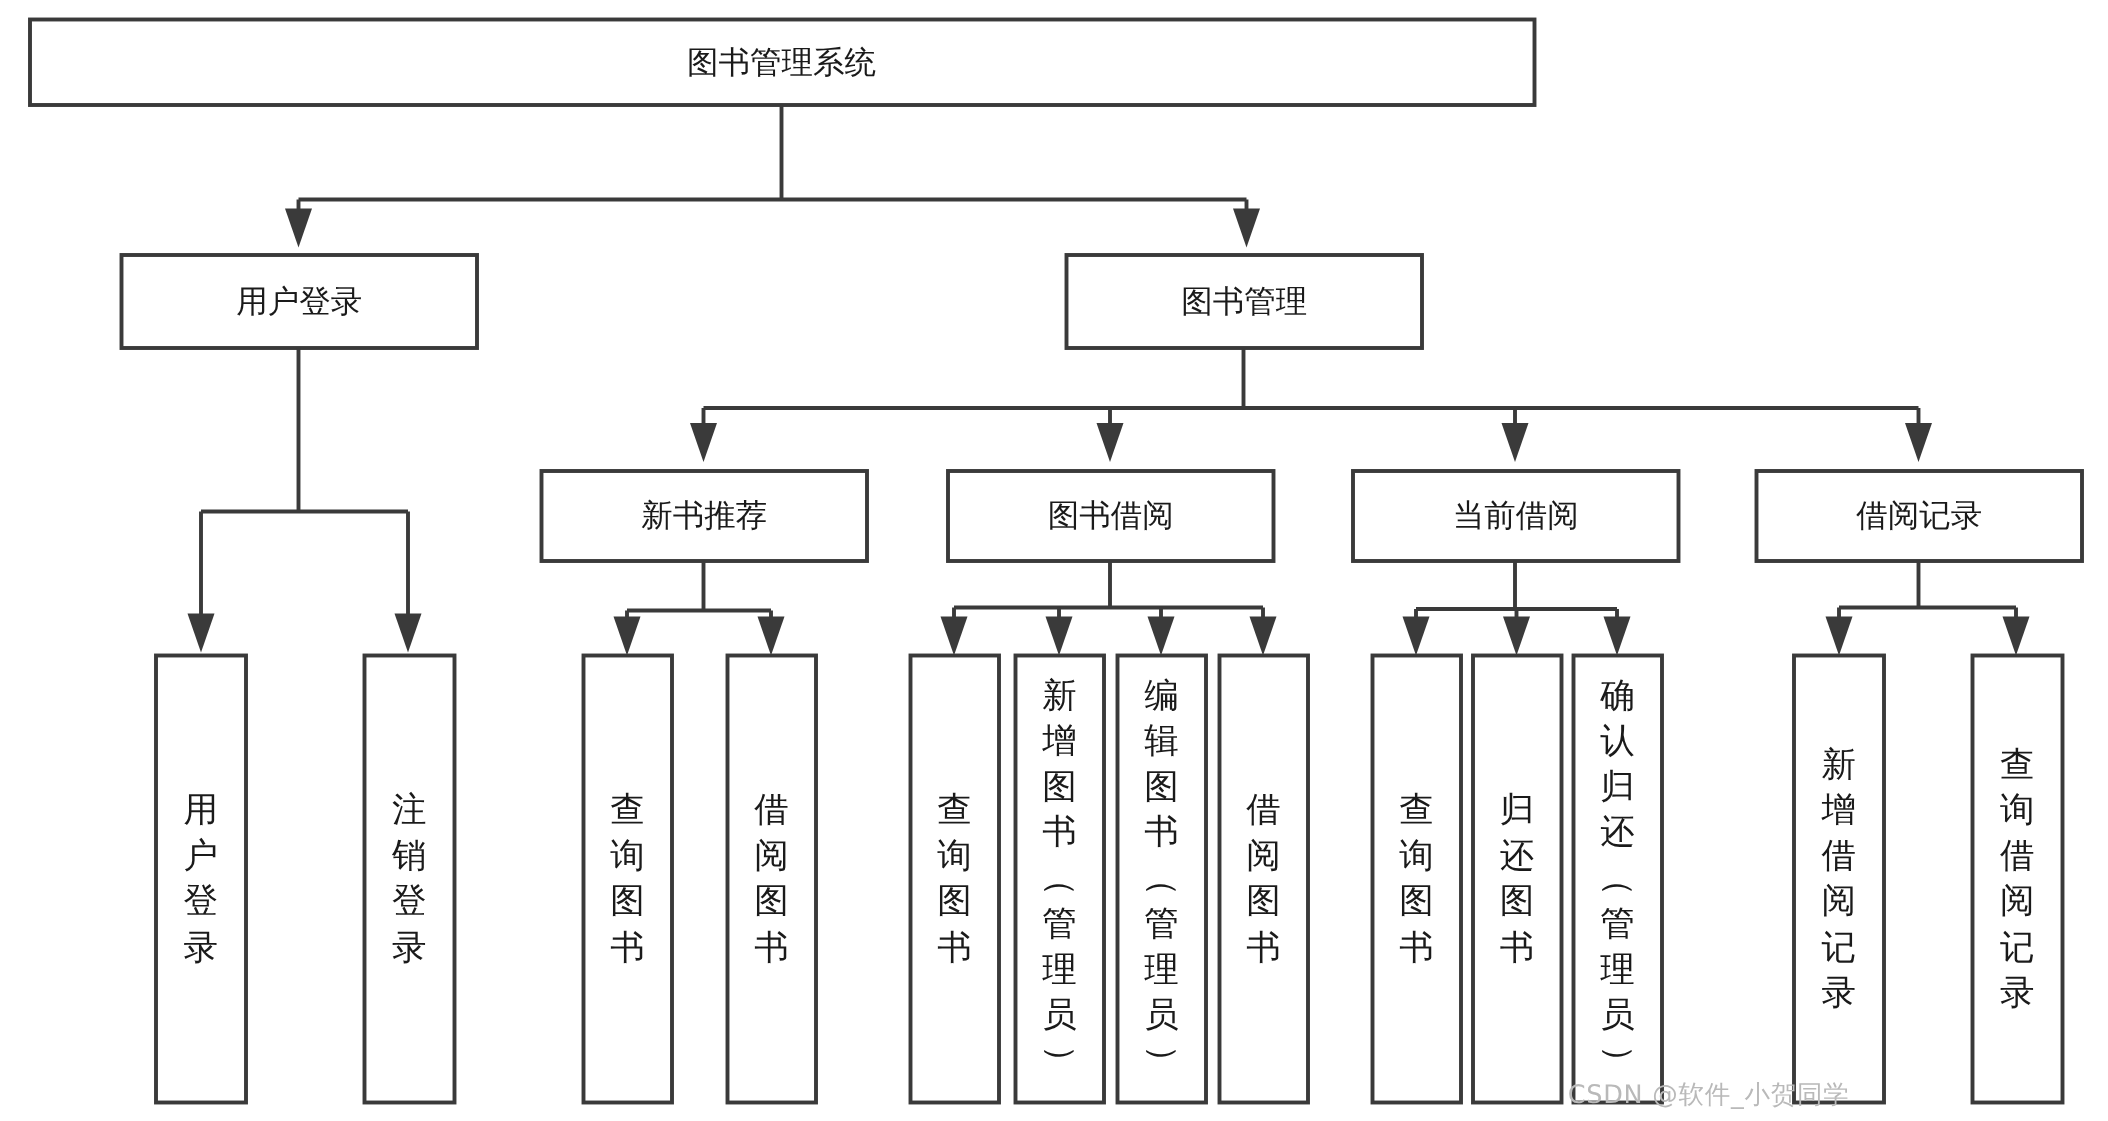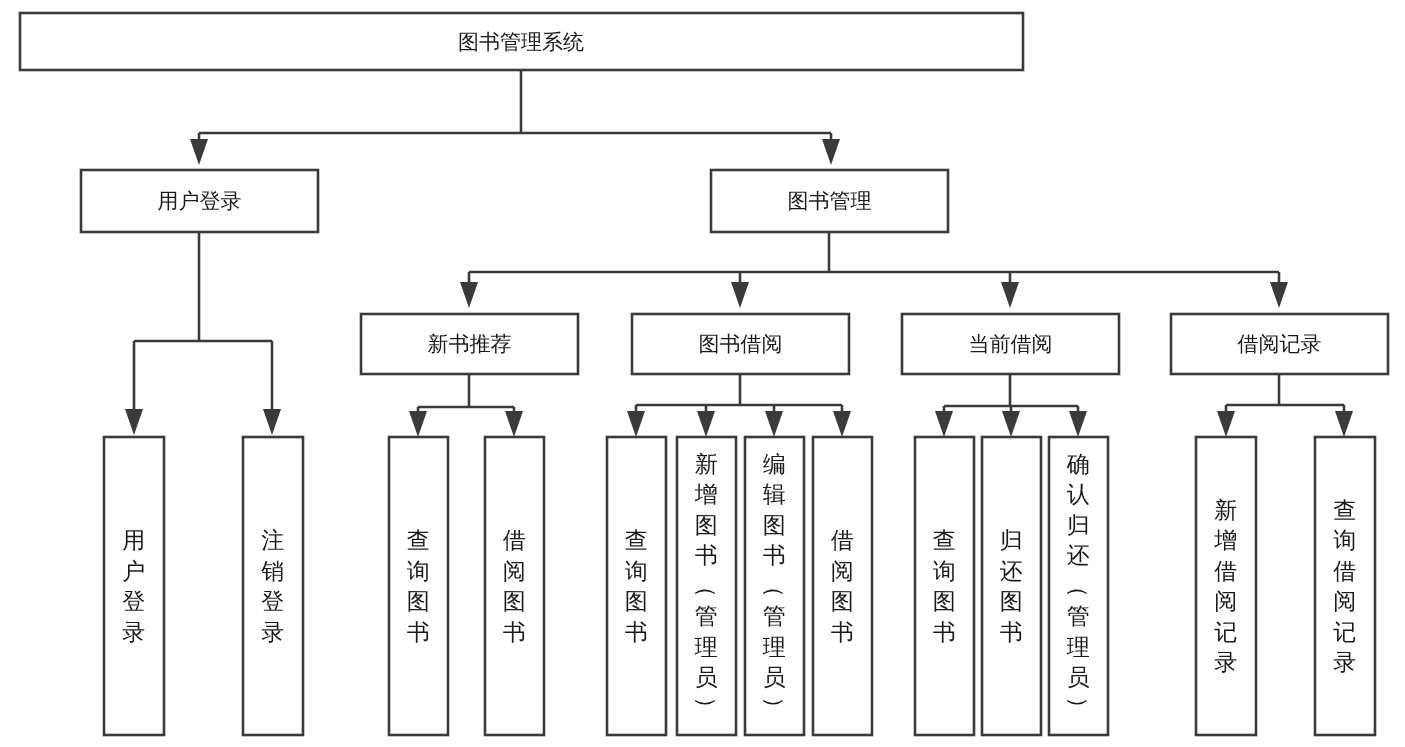--- a/index.html
+++ b/index.html
@@ -281,20 +281,21 @@
     <span class="vlabel" style="left: 1330px; top: 494.5px;">
         <span style="display: block; height: 30.5px; line-height: 30.5px;">查</span>
         <span style="display: block; height: 30.5px; line-height: 30.5px;">询</span>
         <span style="display: block; height: 30.5px; line-height: 30.5px;">借</span>
         <span style="display: block; height: 30.5px; line-height: 30.5px;">阅</span>
         <span style="display: block; height: 30.5px; line-height: 30.5px;">记</span>
         <span style="display: block; height: 30.5px; line-height: 30.5px;">录</span>
       </span>
   </div>
 
+  <div class="watermark">CSDN @软件_小贺同学</div>
 </div>
 
 <style>
   .vlabels { position: absolute; left: 0; top: 0; width: 1405px; height: 747px; pointer-events: none; }
   .vlabel {
     position: absolute;
     display: block;
     width: 30px;
     font-family: "DejaVu Sans", "Liberation Sans", sans-serif;
     font-size: 23px;

